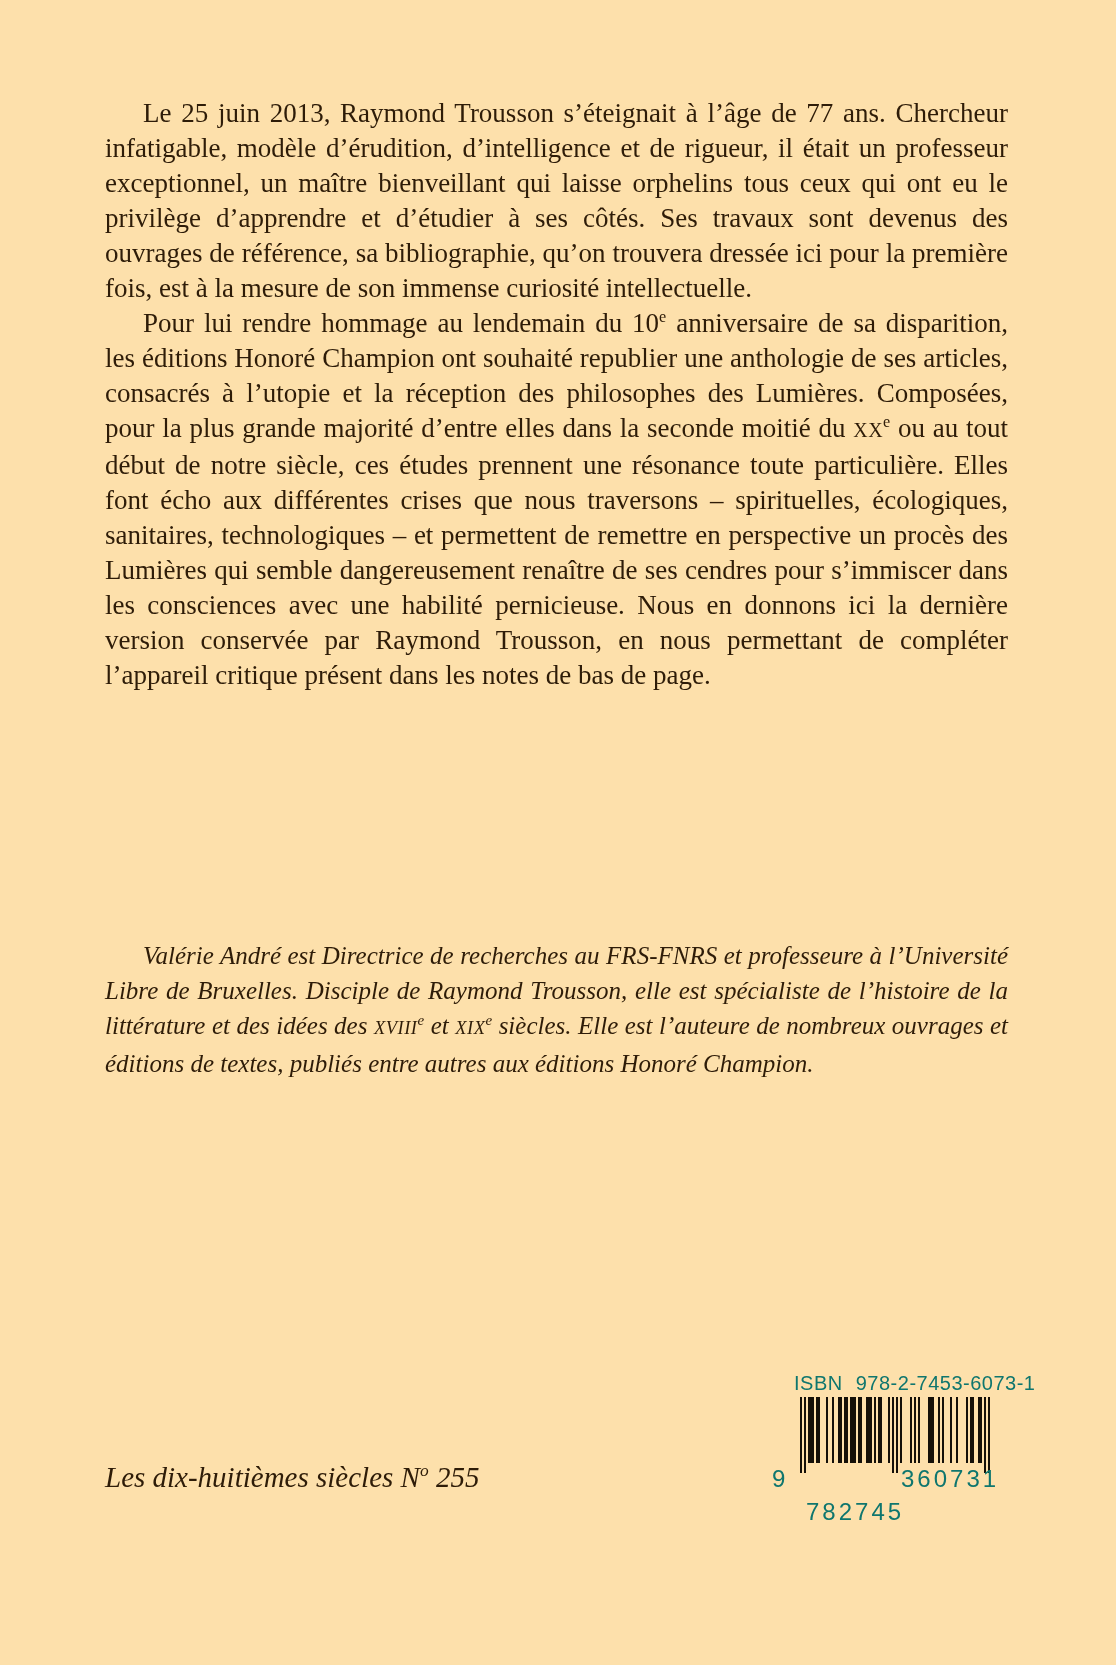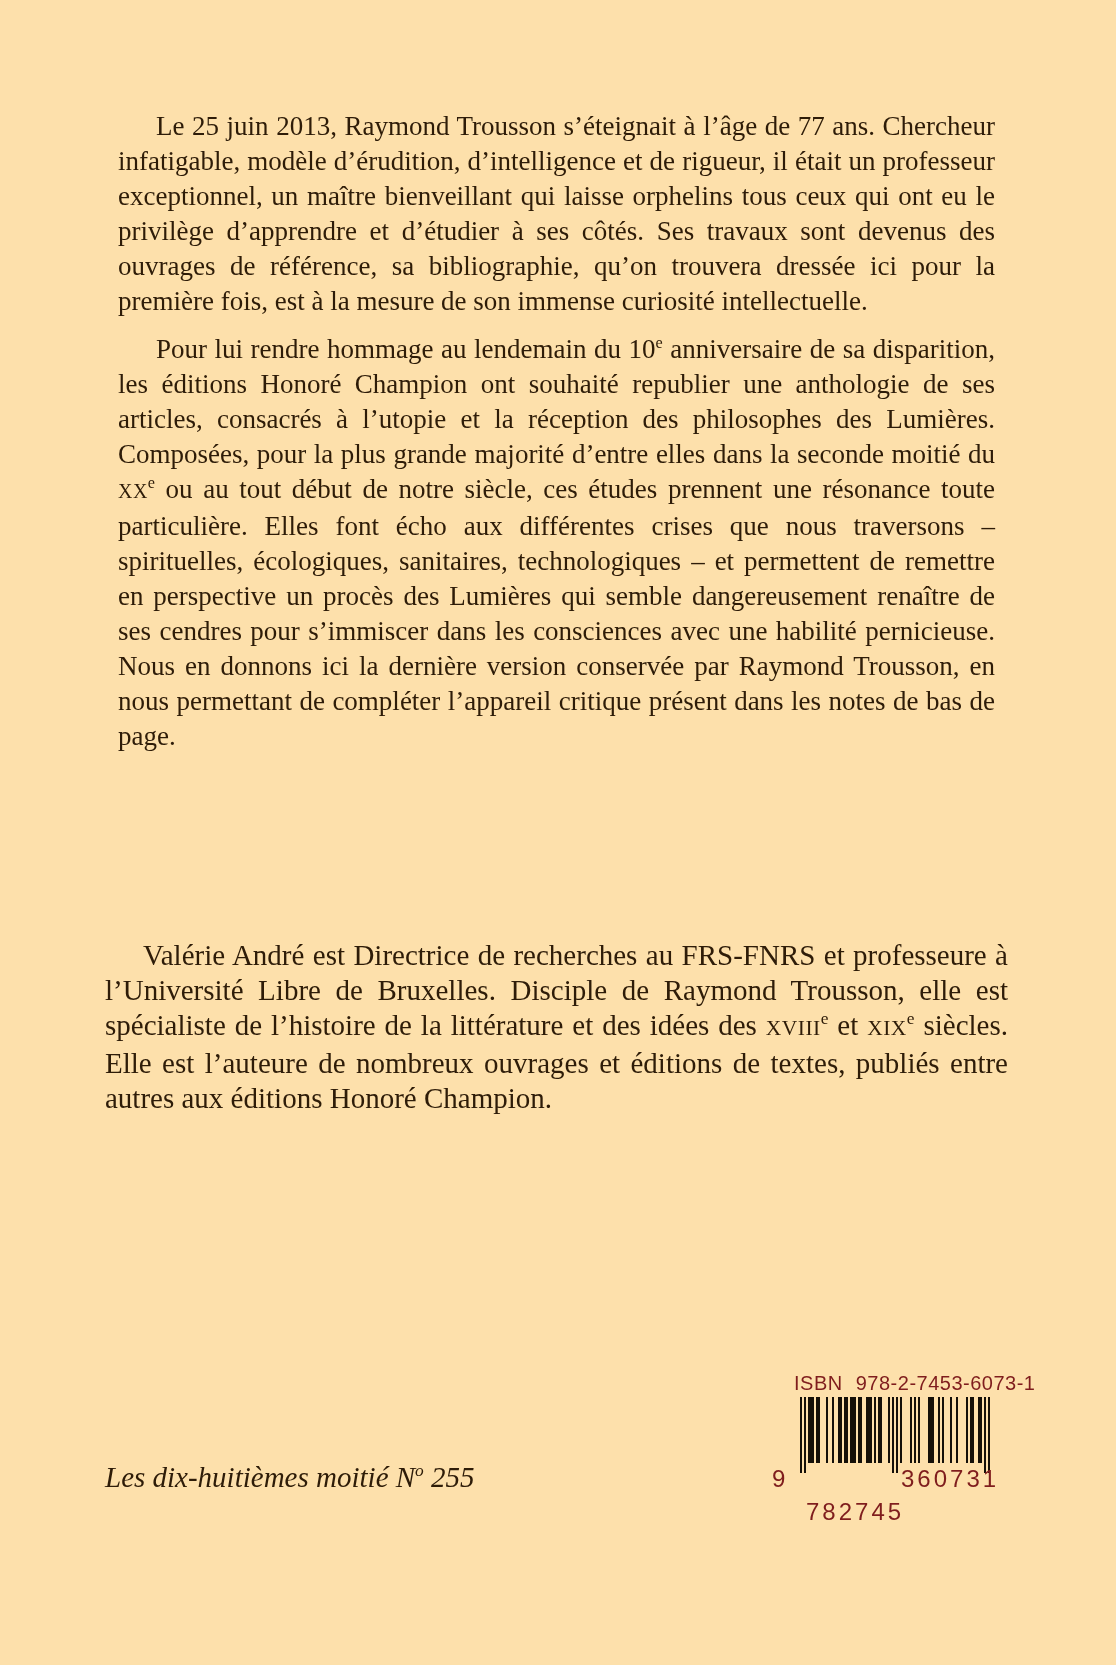--- a/index.html
+++ b/index.html
@@ -14,36 +14,37 @@
     background: #fde0ab;
     color: #2e1c08;
   }
   
   .body-text {
     position: absolute;
     left: 105px; top: 96px; width: 903px;
     font-size: 27px; line-height: 35px;
     text-align: justify;
   }
-  .body-text p { margin: 13px; text-indent: 38px; }
+  .body-text p { margin: 0; text-indent: 38px; }
   
   .bio {
     position: absolute;
     left: 105px; top: 938px; width: 903px;
-    font-size: 29px; line-height: 35px;
+    font-size: 25px; line-height: 35px;
+    font-style: italic;
     text-align: justify;
     text-indent: 38px;
   }
   sup { font-size: 60%; line-height: 0; vertical-align: super; letter-spacing: 0; }
   .sc { font-size: 74%; letter-spacing: 0.5px; }
   
   .isbn-block {
     position: absolute;
     left: 770px; top: 1372px; width: 224px; height: 120px;
-    color: #7f1d1d;
+    color: #0f766e;
     font-family: "Liberation Sans", sans-serif;
   }
   .isbn-label {
     position: absolute; left: 24px; top: 0; width: 200px;
     font-size: 20px; letter-spacing: 0.5px; word-spacing: 7px;
     text-align: center; white-space: nowrap;
   }
   .barcode {
     position: absolute; left: 30px; top: 25px;
     display: flex; align-items: flex-start;
@@ -179,15 +180,15 @@
         <div class="module guard"></div>
         <div class="module on guard"></div>
       </div>
     <div class="barcode-digits">
       <span class="bd bd-first">9</span>
       <span class="bd bd-left">782745</span>
       <span class="bd bd-right">360731</span>
     </div>
   </div>
 
-  <div class="series"><span>Les dix-huitièmes moitié N</span><sup>o</sup><span> 255</span></div>
+  <div class="series"><span>Les dix-huitièmes siècles N</span><sup>o</sup><span> 255</span></div>
 
 </div>
 
 </body></html>

